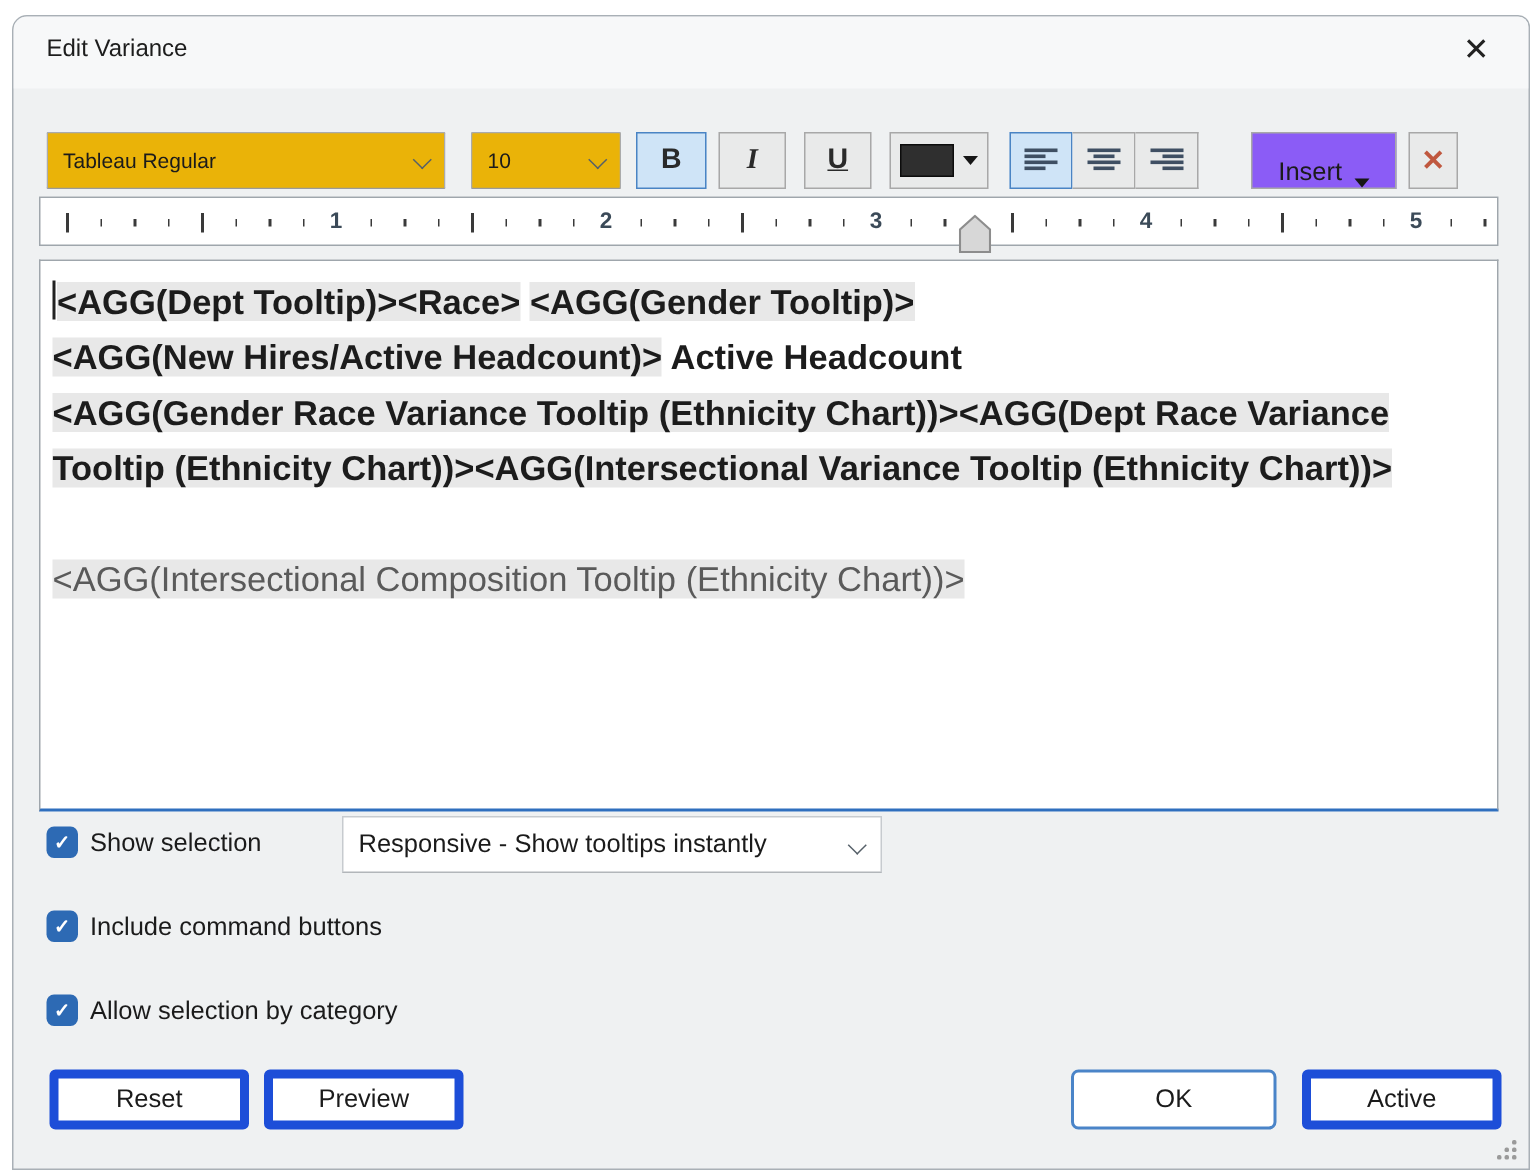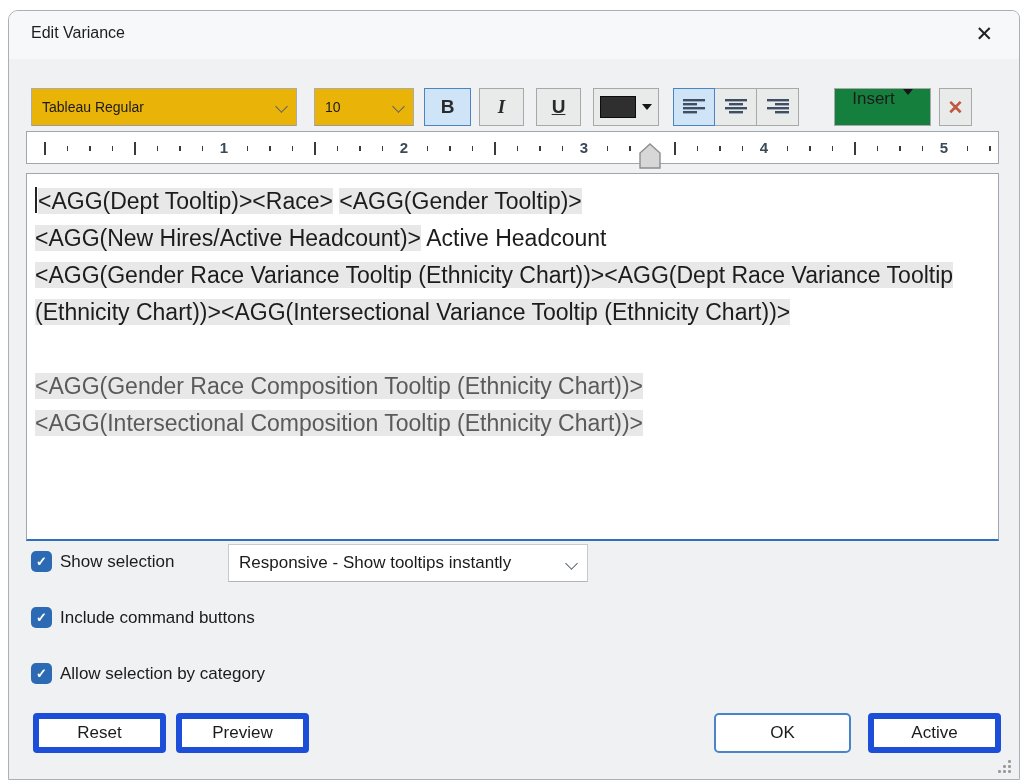--- a/index.html
+++ b/index.html
@@ -44,21 +44,21 @@
   .tri-down { width:0; height:0; border-left:5px solid transparent;
               border-right:5px solid transparent; border-top:6px solid #161616; }
 
   .align-group { display:flex; margin-left:14px; }
   .align-btn { width:42px; border:1px solid #a8a8a8; background:#e9eaea;
                display:flex; align-items:center; justify-content:center; cursor:pointer; }
   .align-btn + .align-btn { border-left:none; }
   .align-btn.active { background:#cfe4f7; border:1.5px solid #4a84c4; }
 
   .insert-btn { margin-left:35px; width:97px; border:1px solid #a8a8a8;
-                background:#15803d; display:flex; align-items:flex-start;
+                background:#8b5cf6; display:flex; align-items:flex-end;
                 justify-content:center; gap:8px; font-size:17px; color:#1b1b1b;
                 cursor:pointer; }
   .clear-btn { margin-left:8px; width:33px; border:1px solid #a8a8a8;
                background:#e9eaea; display:flex; align-items:center;
                justify-content:center; font-size:19px; font-weight:bold;
                color:#c0583f; cursor:pointer; }
 
   
   .ruler { position:absolute; left:17px; top:120px; width:973px; height:33px;
            background:#fff; border:1px solid #9fa6ac; }
@@ -70,21 +70,21 @@
   .slider { position:absolute; top:132px; width:22px; height:26px; z-index:5;
             cursor:pointer; }
 
   
   .editor { position:absolute; left:17px; top:162px; width:973px; height:368px;
             background:#fff; border:1px solid #9fa6ac; border-bottom:2px solid #2f6fbe;
             padding:9px 8px; font-size:23px; line-height:37px; color:#1c1c1c;
             overflow:hidden; cursor:text; }
   .line { min-height:37px; }
   .seg.hl { background:#e8e8e8; }
-  .seg.bold { font-weight:normal; }
+  .seg.bold { font-weight:bold; }
   .seg.muted { color:#5a5a5a; font-weight:normal; }
   .caret { display:inline-block; width:2px; height:26px; background:#222;
            vertical-align:-4px; margin-right:1px; }
 
   
   .opt-row { position:absolute; left:22px; display:flex; align-items:center; }
   .checkbox { width:21px; height:21px; background:#2d6ab4; border-radius:5px;
               display:flex; align-items:center; justify-content:center;
               color:#fff; font-size:13px; font-weight:bold; cursor:pointer;
               flex:0 0 21px; }
@@ -223,21 +223,20 @@
     </div>
   <svg class="slider" id="slider" viewBox="0 0 22 26" style="left: 629.6px;">
     <path d="M11 1 L21 10 L21 25 L1 25 L1 10 Z" fill="#d7d7d7" stroke="#8d8d8d" stroke-width="1.4"></path>
   </svg>
 
   <div class="editor" id="editor">
       <div class="line"><span class="caret"></span><span class="seg hl bold">&lt;AGG(Dept Tooltip)&gt;&lt;Race&gt;</span><span class="seg bold"> </span><span class="seg hl bold">&lt;AGG(Gender Tooltip)&gt;</span></div>
       <div class="line"><span class="seg hl bold">&lt;AGG(New Hires/Active Headcount)&gt;</span><span class="seg bold"> Active Headcount</span></div>
       <div class="line"><span class="seg hl bold">&lt;AGG(Gender Race Variance Tooltip (Ethnicity Chart))&gt;&lt;AGG(Dept Race Variance Tooltip (Ethnicity Chart))&gt;&lt;AGG(Intersectional Variance Tooltip (Ethnicity Chart))&gt;</span></div>
       <div class="line"></div>
-      <div class="line"><span class="seg hl muted">&lt;AGG(Gender Race Composition Tooltip (Ethnicity Chart))&gt;</span></div>
       <div class="line"><span class="seg hl muted">&lt;AGG(Intersectional Composition Tooltip (Ethnicity Chart))&gt;</span></div>
     </div>
 
   <div class="opt-row" style="top:540px">
     <div class="checkbox">
       <span>✓</span>
     </div>
     <span class="opt-label">Show selection</span>
     <div class="resp-select">
       <span>Responsive - Show tooltips instantly</span>

